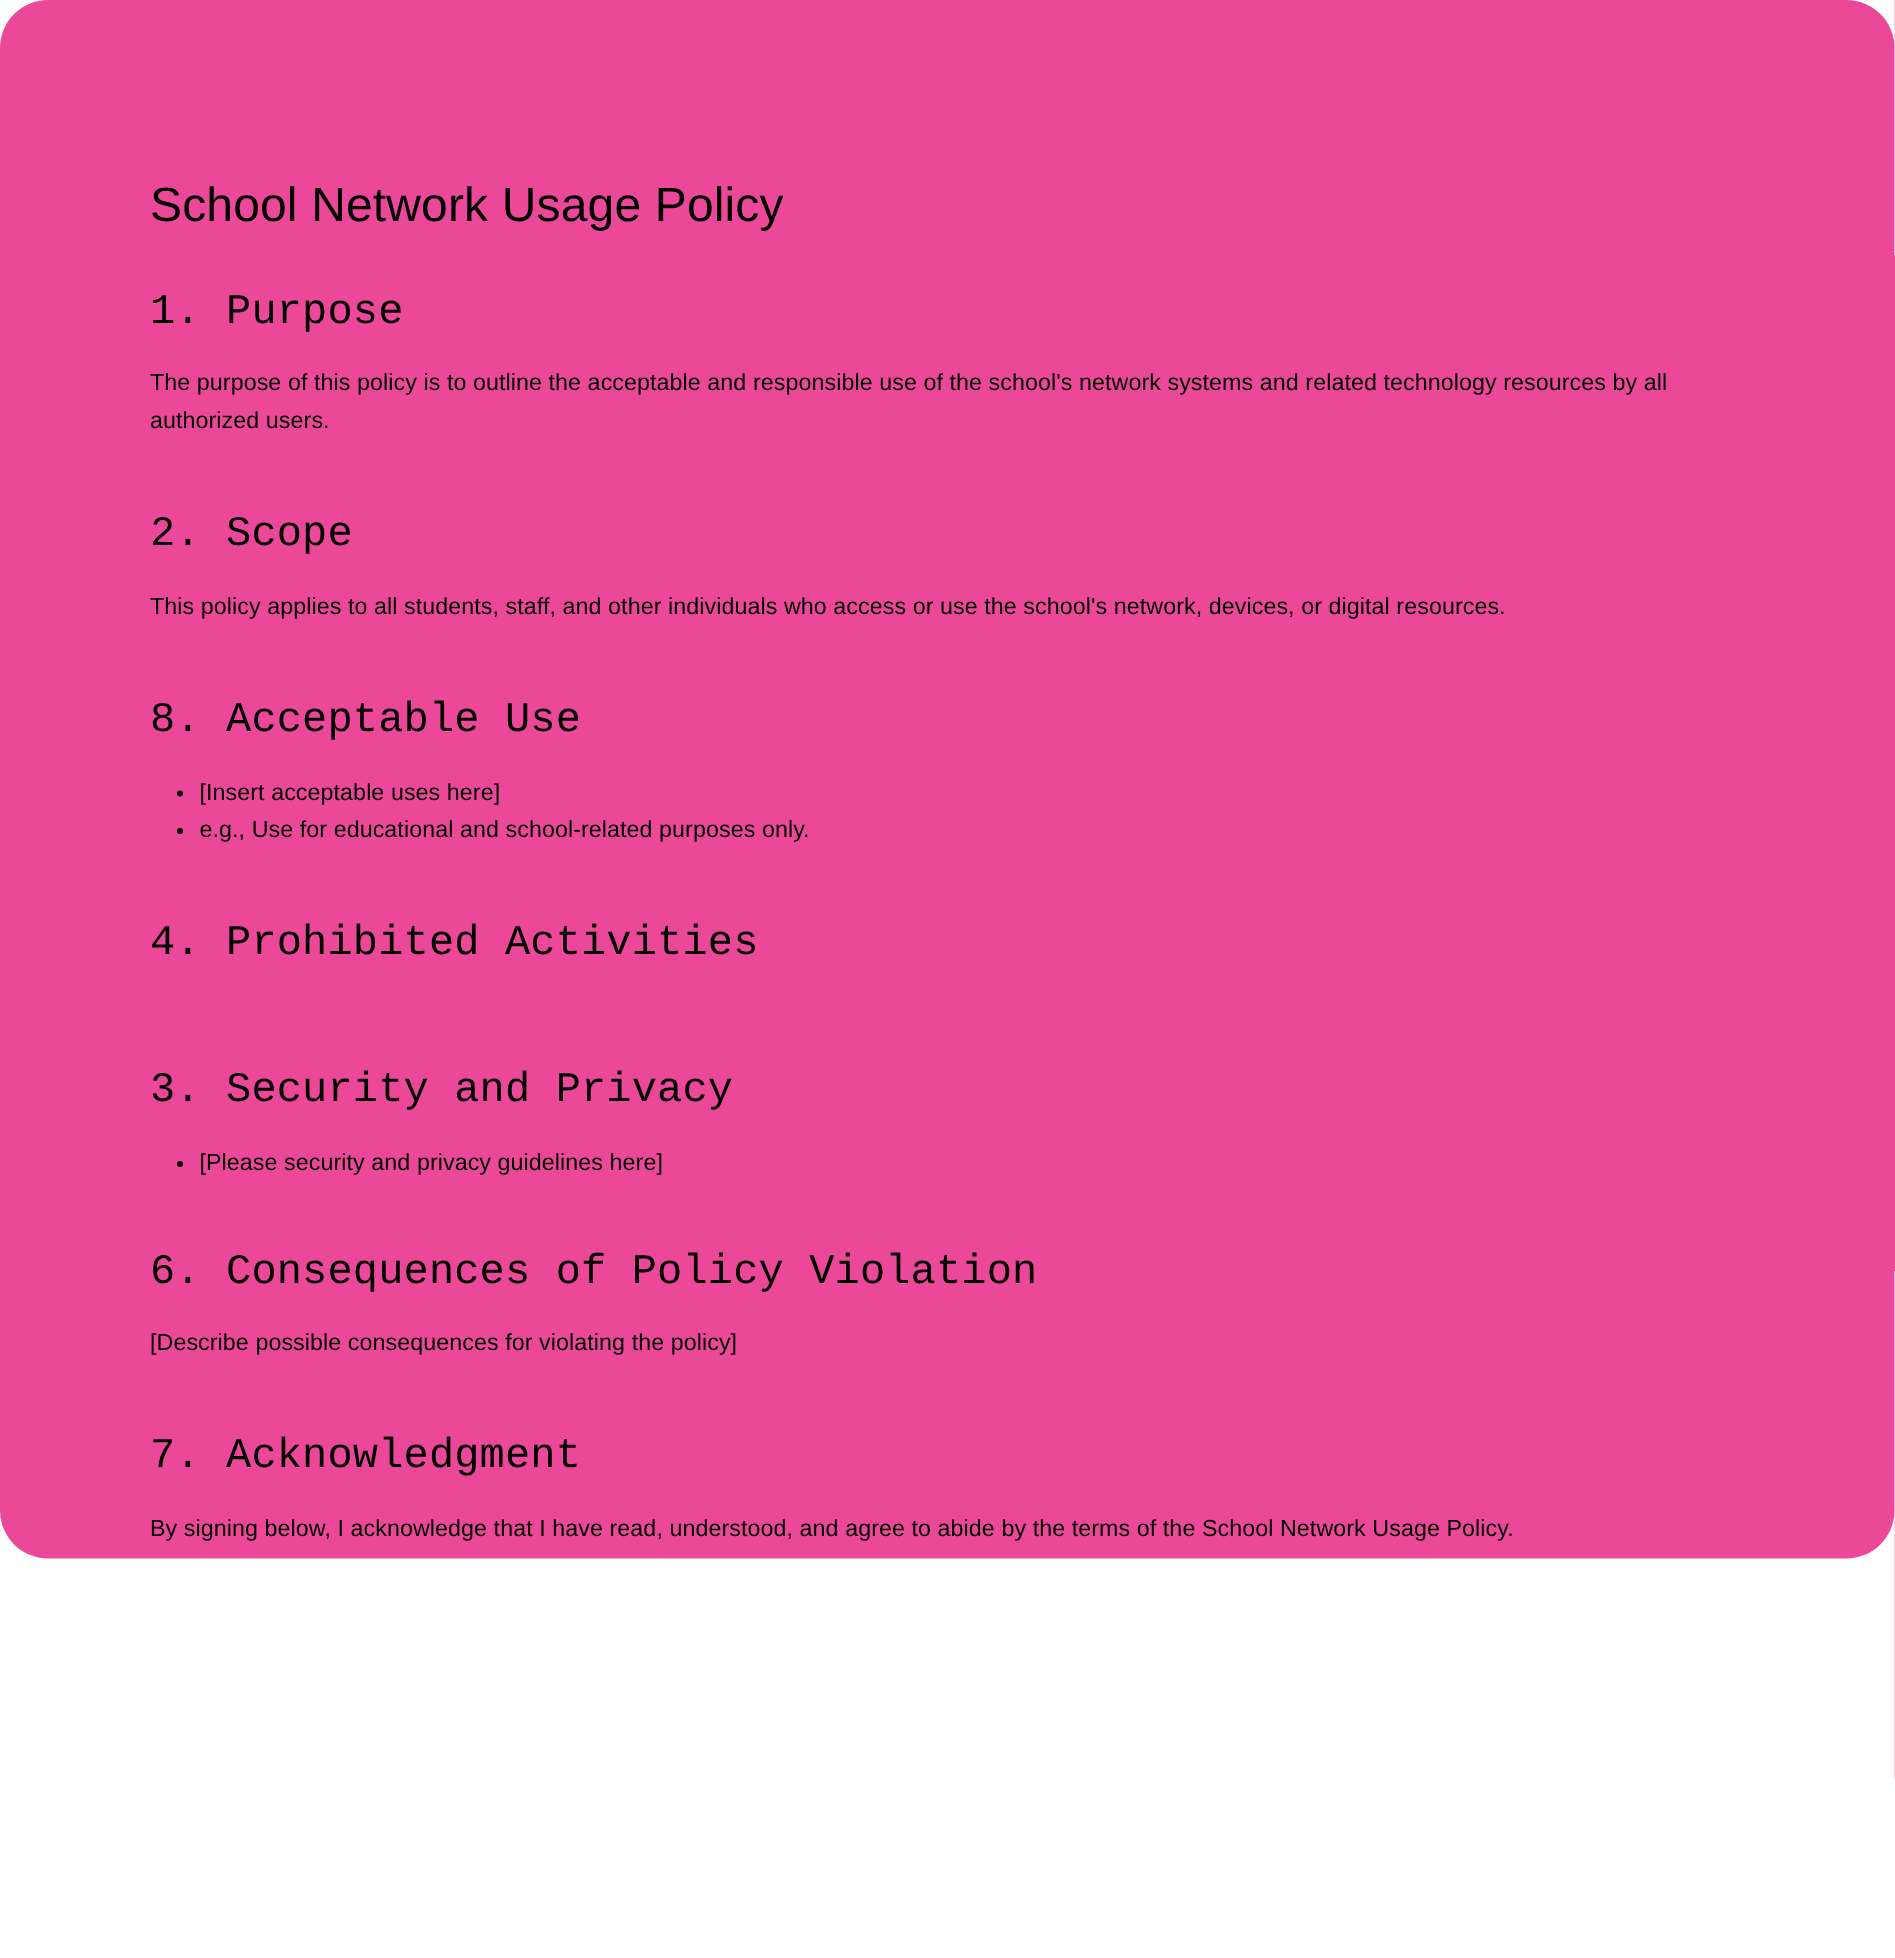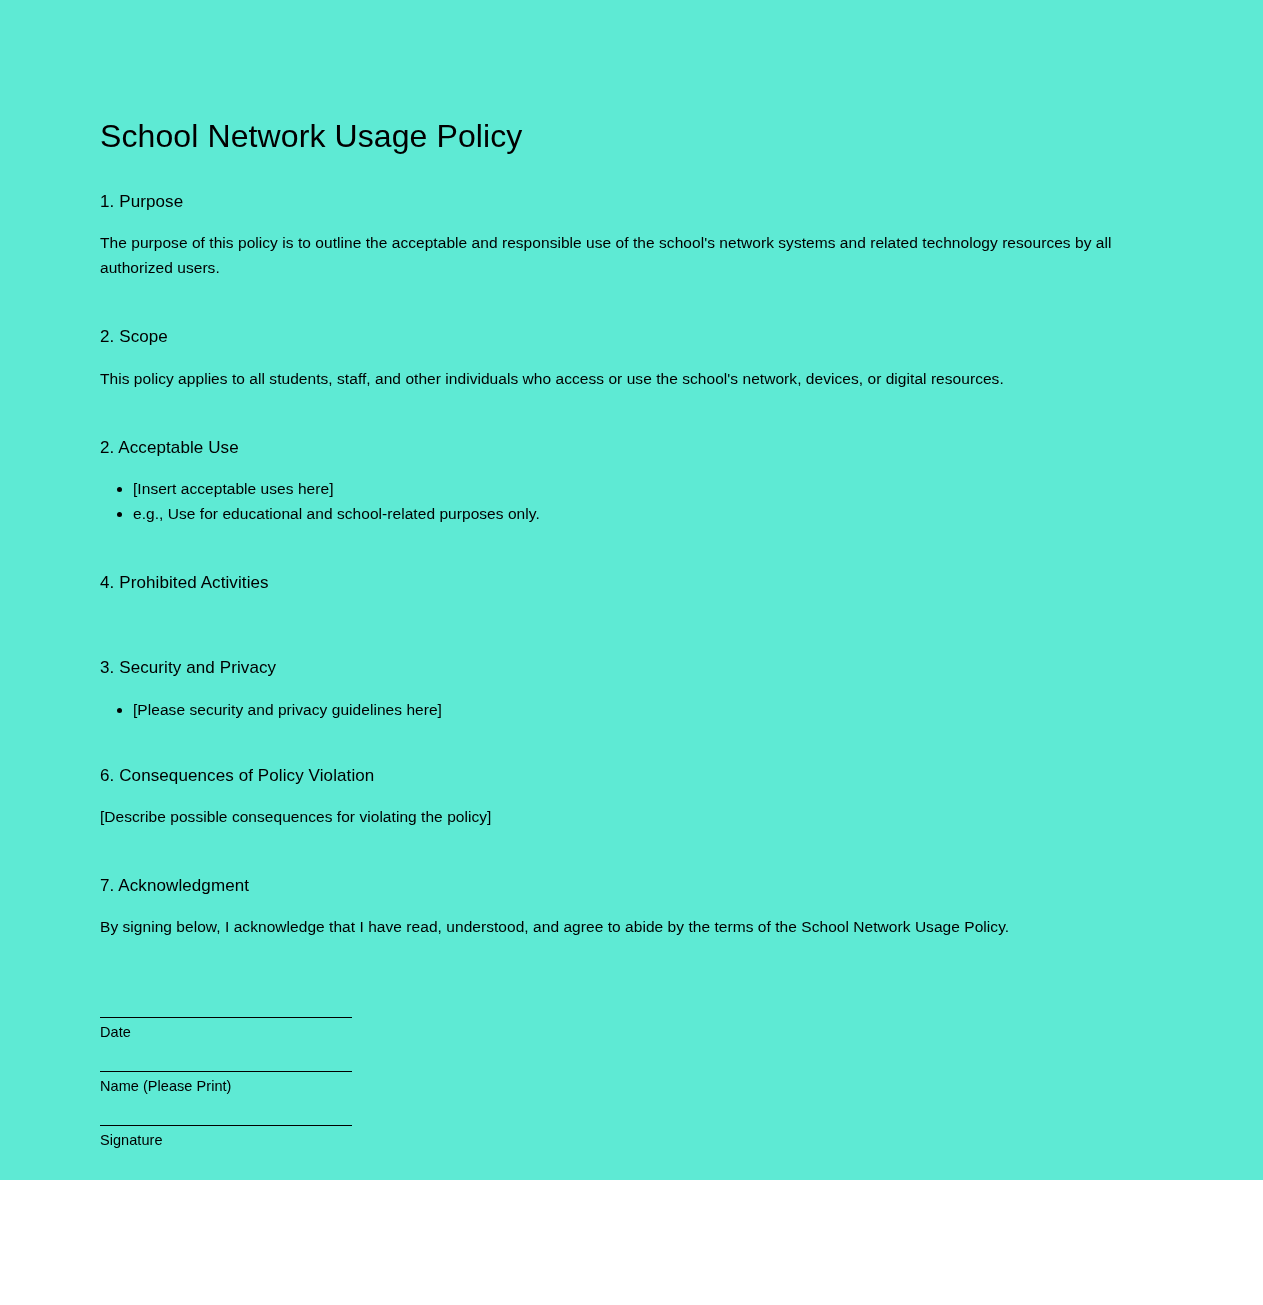--- a/index.html
+++ b/index.html
@@ -10,45 +10,47 @@
   body {
     width: 1263px;
     height: 1305px;
     font-family: "Liberation Sans", sans-serif;
     color: #000000;
     -webkit-font-smoothing: antialiased;
   }
   .page {
     position: relative;
     width: 1263px;
-    height: 1180px;
-    background: #5eead4;
+    height: 1039px;
+    background: #ec4899;
     box-sizing: border-box;
     padding: 0;
     overflow: hidden;
+    border-radius: 32px;
   }
   .content {
     position: absolute;
     left: 100px;
     top: 118px;
     width: 1045px;
   }
   h1.doc-title {
     font-size: 32px;
     font-weight: normal;
     line-height: 1.18;
     margin: 0 0 0 0;
     letter-spacing: 0.1px;
   }
   h2.section-heading {
-    font-size: 17px;
+    font-size: 28px;
     font-weight: normal;
     line-height: 1.2;
     margin: 0;
     letter-spacing: 0.1px;
+    font-family: Liberation Mono, monospace;
   }
   p.body-text {
     font-size: 15.5px;
     font-weight: normal;
     line-height: 25px;
     margin: 0;
     letter-spacing: 0.05px;
   }
   ul.bullets {
     margin: 0;
@@ -108,21 +110,21 @@
 
     <section>
       <h2 class="section-heading">2. Scope</h2>
       <div class="sec-gap-heading"></div>
       <p class="body-text">This policy applies to all students, staff, and other individuals who access or use the school's network, devices, or digital resources.</p>
     </section>
 
     <div class="sec-gap-between"></div>
 
     <section>
-      <h2 class="section-heading">2. Acceptable Use</h2>
+      <h2 class="section-heading">8. Acceptable Use</h2>
       <div class="sec-gap-heading"></div>
       <ul class="bullets">
         <li>[Insert acceptable uses here]</li>
         <li>e.g., Use for educational and school-related purposes only.</li>
       </ul>
     </section>
 
     <div class="sec-gap-between"></div>
 
     <section>

